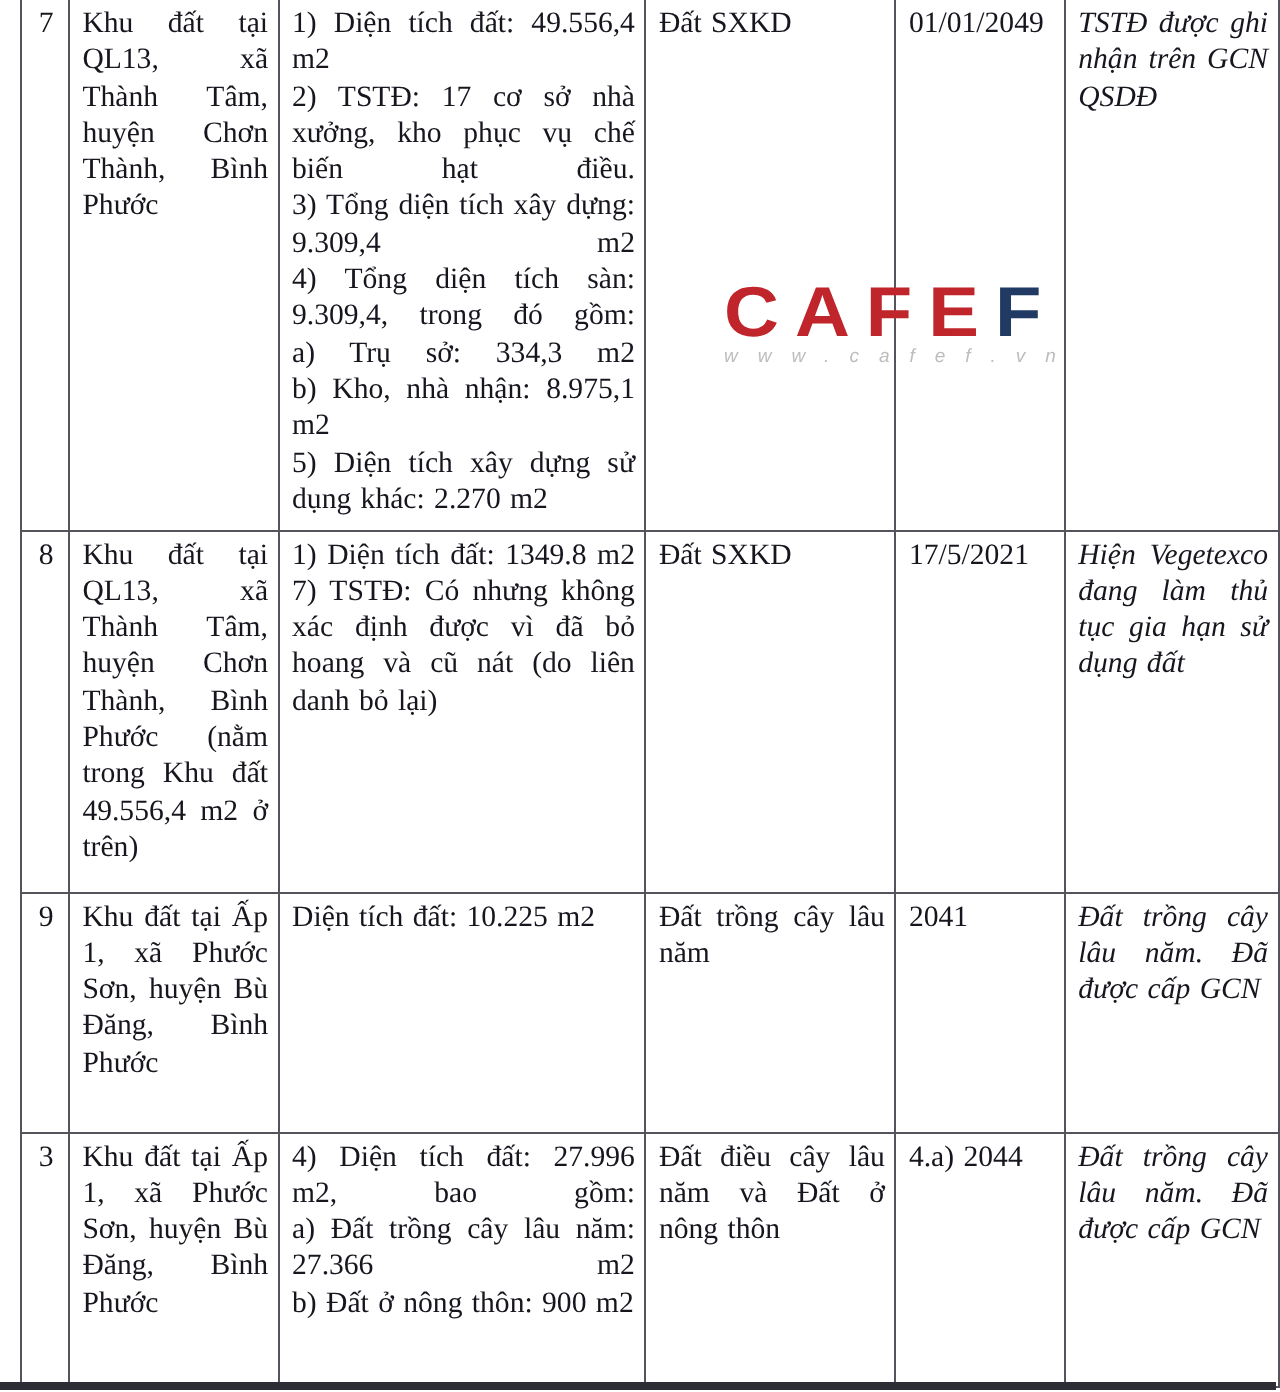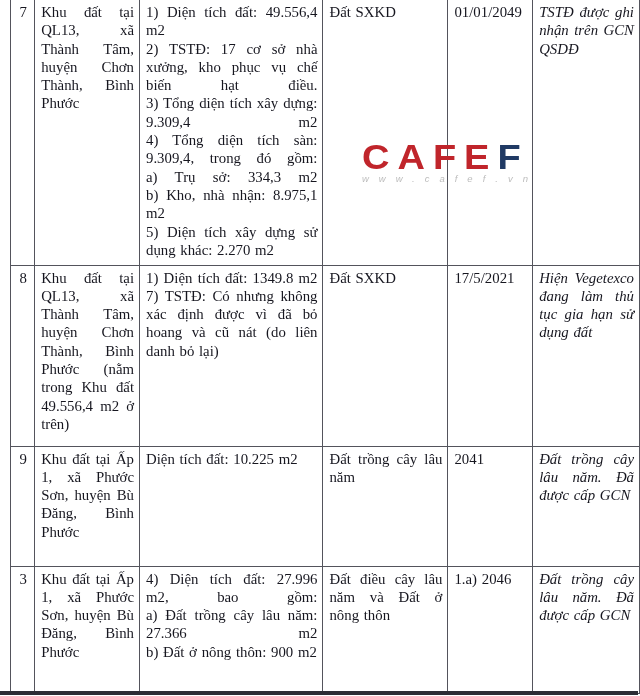--- a/index.html
+++ b/index.html
@@ -118,21 +118,21 @@
 
     <tr style="height:127px">
       <td class="c-no">3</td>
       <td class="c-loc">Khu đất tại Ấp 1, xã Phước Sơn, huyện Bù Đăng, Bình Phước</td>
       <td class="details">
             <div>4) Diện tích đất: 27.996 m2, bao gồm:</div>
             <div>a) Đất trồng cây lâu năm: 27.366 m2</div>
             <div>b) Đất ở nông thôn: 900 m2</div>
           </td>
       <td class="c-type">Đất điều cây lâu năm và Đất ở nông thôn</td>
-      <td>1.a) 2046</td>
+      <td>4.a) 2044</td>
       <td class="c-status">Đất trồng cây lâu năm. Đã được cấp GCN</td>
     </tr>
   </tbody>
     </table>
 
   <div class="wm">
     <div class="wm-word"><span style="color:#c0252b">CAFE</span><span style="color:#203a64">F</span></div>
     <div class="wm-url" style="color:#bdbdbd">www.cafef.vn</div>
   </div>
 

